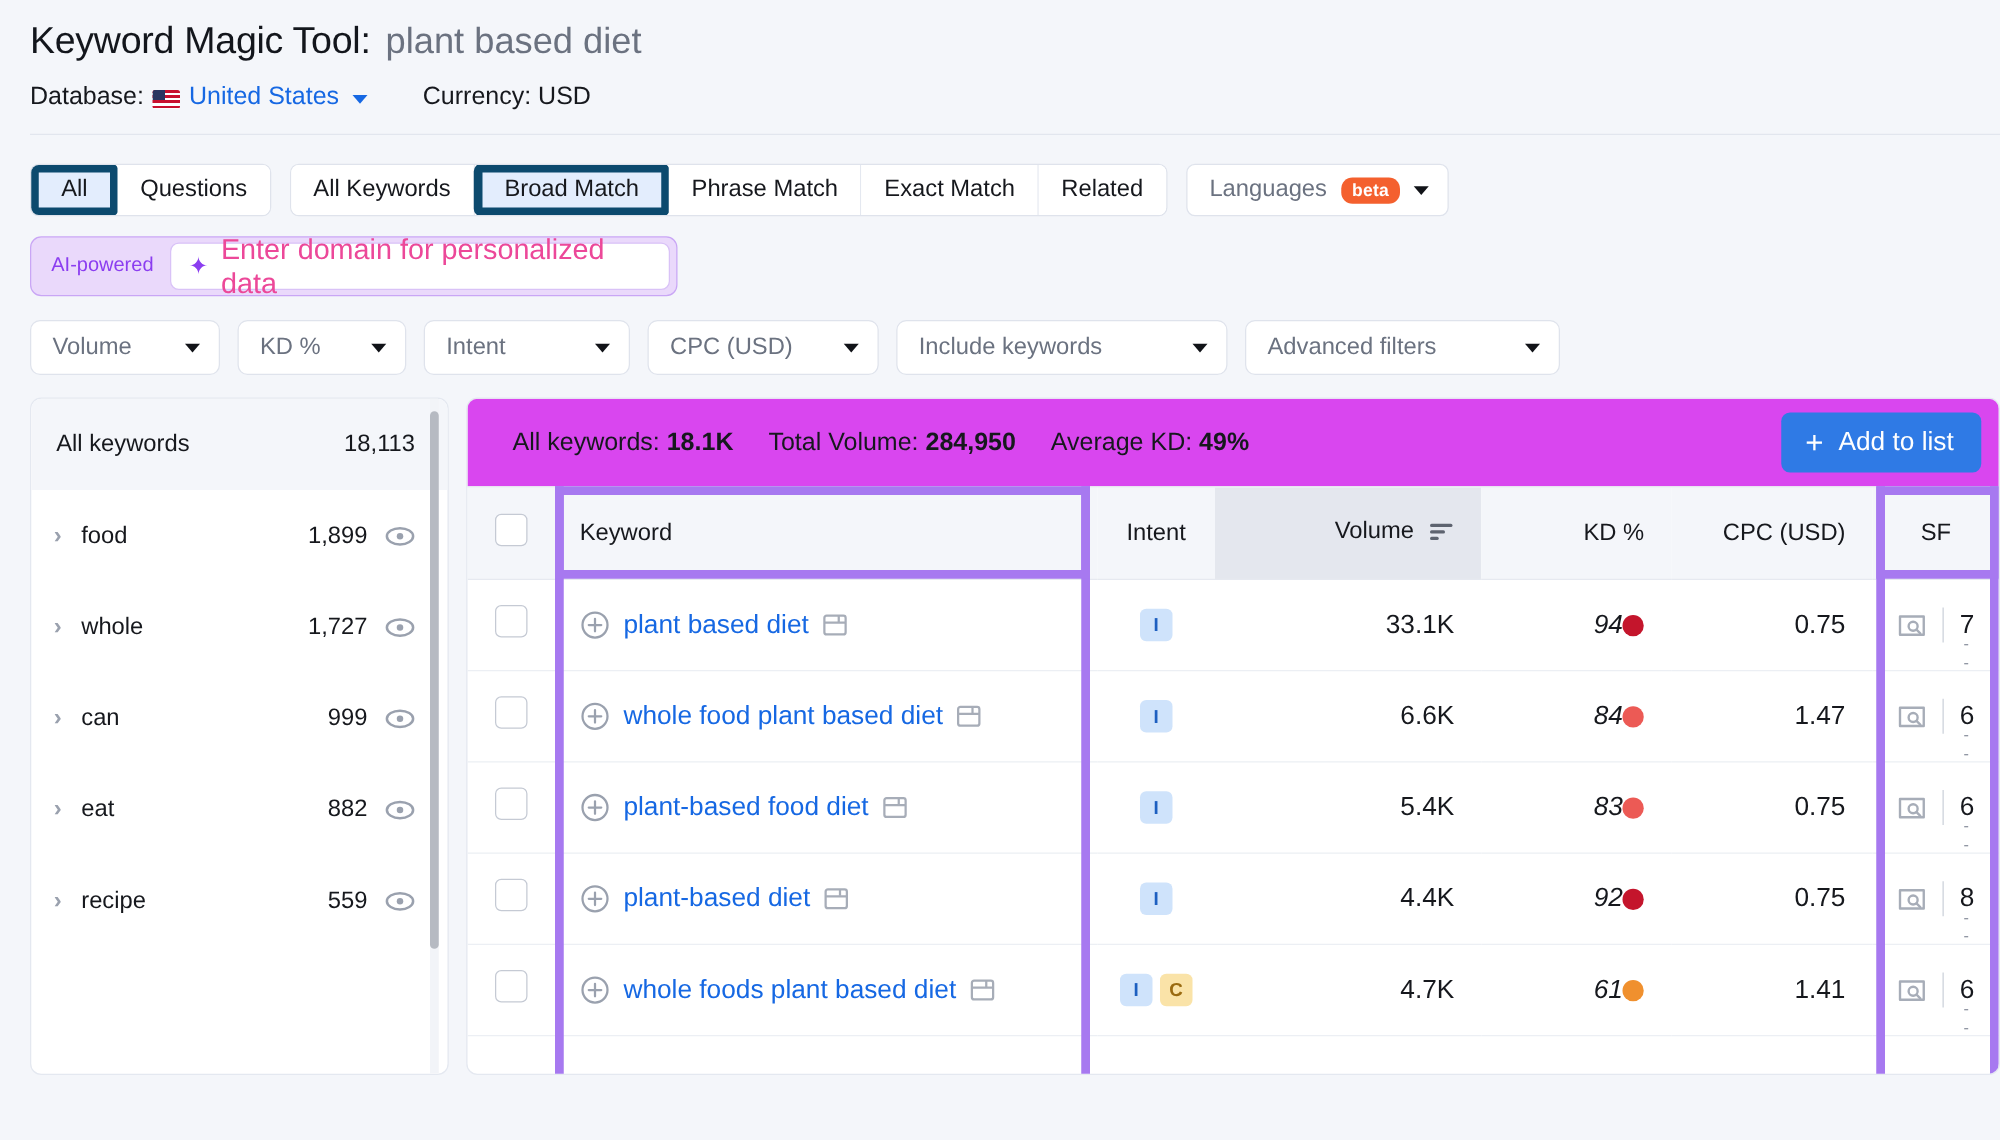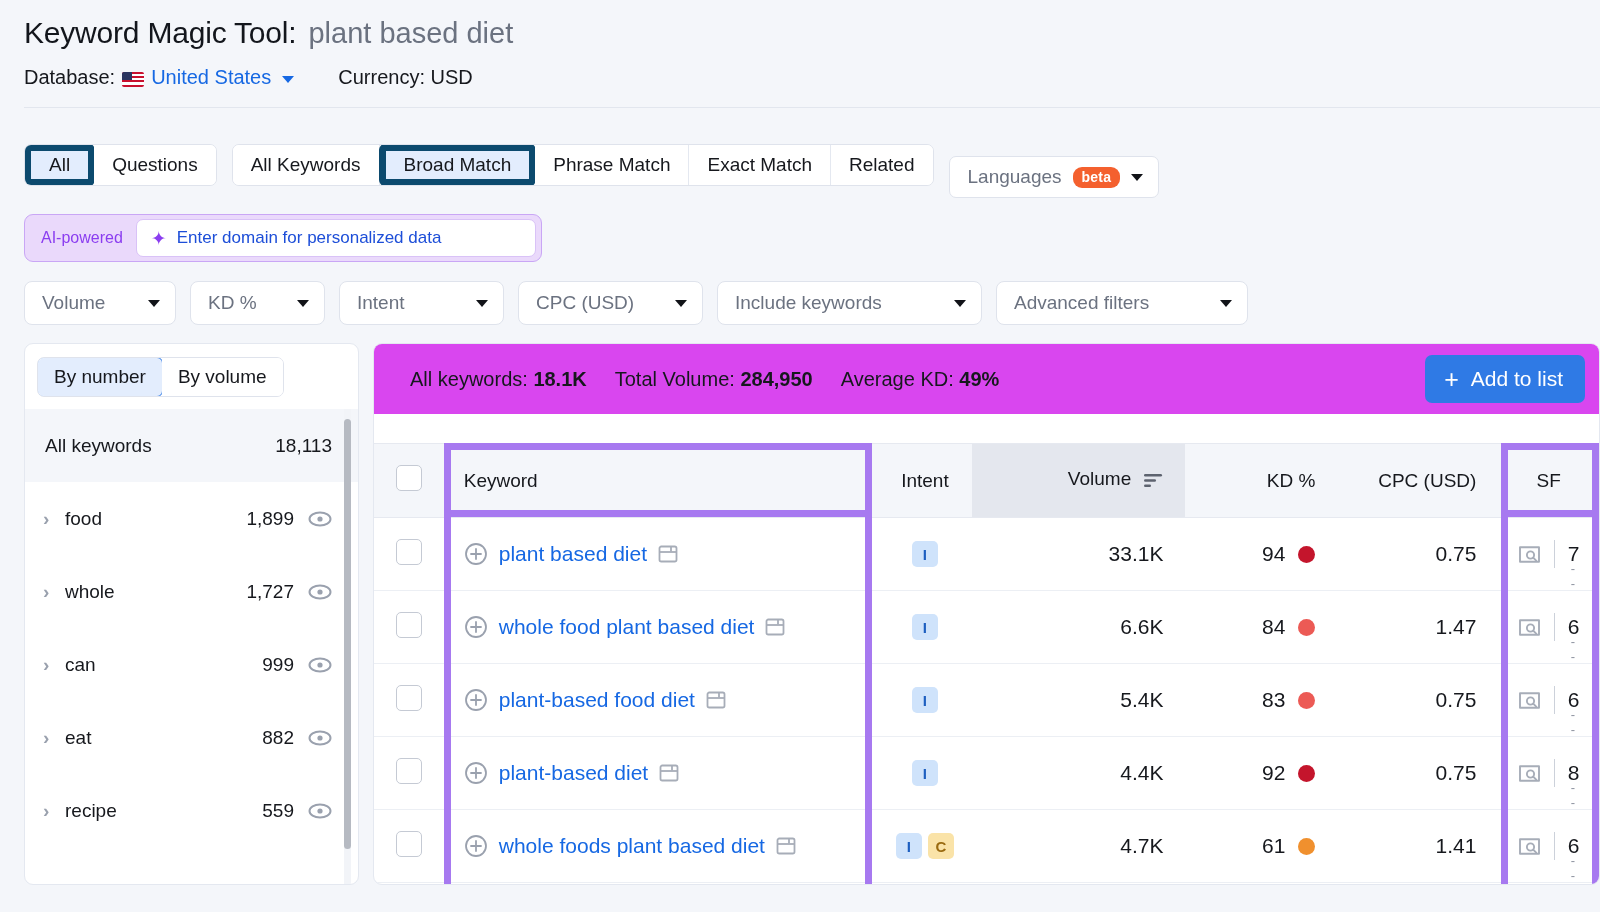--- a/index.html
+++ b/index.html
@@ -39,41 +39,41 @@
   }
   .seg-btn {
     display: flex; align-items: center; justify-content: center;
     padding: 0 18px; font-size: 19px; color: #16181d; cursor: pointer;
     border-right: 1px solid #e4e8f0; background: #fff; white-space: nowrap;
   }
   .seg-btn:last-child { border-right: none; }
   .seg-btn.active { background: #e3edfd; border: 7px solid #0c4a6e; border-radius: 6px; margin: -1px; color: #16181d; }
   .pill-lang {
     display: flex; align-items: center; gap: 11px; height: 42px; padding: 0 15px 0 18px;
-    background: #fff; border: 1px solid #dfe3ec; border-radius: 7px; cursor: pointer; margin-top: 25px;
+    background: #fff; border: 1px solid #dfe3ec; border-radius: 7px; cursor: pointer;
   }
   .pill-lang .lbl { font-size: 19px; color: #6b7280; }
   .beta {
     background: #f4602e; color: #fff; font-size: 14px; font-weight: bold;
     border-radius: 9px; padding: 2px 9px 3px; letter-spacing: .2px;
   }
 
   
   .ai-row { padding: 16px 0 0 24px; }
   .ai-wrap {
     display: inline-flex; align-items: center; gap: 0;
     background: #ead9fb; border: 1px solid #c9a6f5; border-radius: 9px; padding: 5px; height: 48px;
   }
   .ai-label { font-size: 16px; color: #8b3df0; padding: 0 13px 0 11px; white-space: nowrap; }
   .ai-input {
     display: flex; align-items: center; gap: 10px; background: #fff;
     border: 1px solid #d9c2f7; border-radius: 7px; height: 38px; padding: 0 14px; width: 400px;
   }
   .spark { color: #8b3df0; font-size: 19px; line-height: 1; }
-  .ai-ph { font-size: 17px; color: #1d4ed8; }
+  .ai-ph { font-size: 23px; color: #ec4899; }
 
   
   .filters-row { display: flex; gap: 14px; padding: 19px 0 0 24px; }
   .filter {
     display: flex; align-items: center; justify-content: space-between; gap: 16px;
     height: 44px; padding: 0 15px 0 17px;
     background: #fff; border: 1px solid #dfe3ec; border-radius: 8px; cursor: pointer;
   }
   .filter .lbl { font-size: 19px; color: #6b7280; white-space: nowrap; }
 
@@ -155,21 +155,21 @@
   .serp-ico { color: #a7adb8; flex: none; display: flex; }
 
   .intent-wrap { display: inline-flex; gap: 6px; align-items: center; justify-content: center; }
   .intent-badge {
     width: 26px; height: 26px; border-radius: 5px; font-size: 15px; font-weight: bold;
     display: flex; align-items: center; justify-content: center; line-height: 1;
   }
   .intent-I { background: #cfe3fb; color: #1d5fc0; }
   .intent-C { background: #fae3a8; color: #9a6a10; }
 
-  .kd-wrap { display: inline-flex; align-items: center; gap: 13px; justify-content: flex-end; }
+  .kd-wrap { display: inline-flex; align-items: center; justify-content: flex-end; font-style: italic; }
   .kd-dot { width: 17px; height: 17px; border-radius: 50%; flex: none; }
 
   .sf-wrap { display: flex; align-items: center; justify-content: center; gap: 13px; }
   .sf-ico { color: #a7adb8; display: flex; }
   .sf-sep { width: 1px; height: 28px; background: #ccd1da; }
   .sf-val { font-size: 21px; color: #16181d; position: relative; }
   .sf-val::after {
     content: "--"; position: absolute; left: 50%; transform: translateX(-50%);
     top: 19px; font-size: 13px; color: #8d93a0; letter-spacing: 1px;
   }
@@ -264,26 +264,20 @@
   </div>
   <div class="filter" style="width:252px">
     <span class="lbl">Advanced filters</span>
     <span class="chev chev-dark"></span>
   </div>
 </div>
 
 <div class="body-row">
 
   <div class="sidebar">
-    <div class="sb-toggle">
-      <div class="sb-seg">
-        <div class="sb-seg-btn active">By number</div>
-        <div class="sb-seg-btn">By volume</div>
-      </div>
-    </div>
     <div class="sb-list">
       <div class="sb-track"></div>
       <div class="sb-scroll"></div>
 
       <div class="sb-row all">
         <span class="sb-name" style="padding-left:2px">All keywords</span>
         <span class="sb-count">18,113</span>
       </div>
 
       <div class="sb-row">
@@ -362,21 +356,21 @@
       <span class="sum-item">
         <span>Average KD:</span>
         <b>49%</b>
       </span>
       <div class="add-btn">
         <span class="add-plus">+</span>
         <span>Add to list</span>
       </div>
     </div>
 
-    <div style="position:relative; flex:1;margin-top:29px;">
+    <div style="position:relative; flex:1;">
       <table>
         <thead>
           <tr>
             <th class="c-check">
               <span class="cbox"></span>
             </th>
             <th class="c-keyword">Keyword</th>
             <th class="c-intent">Intent</th>
             <th class="c-volume">
               <span>Volume</span>

